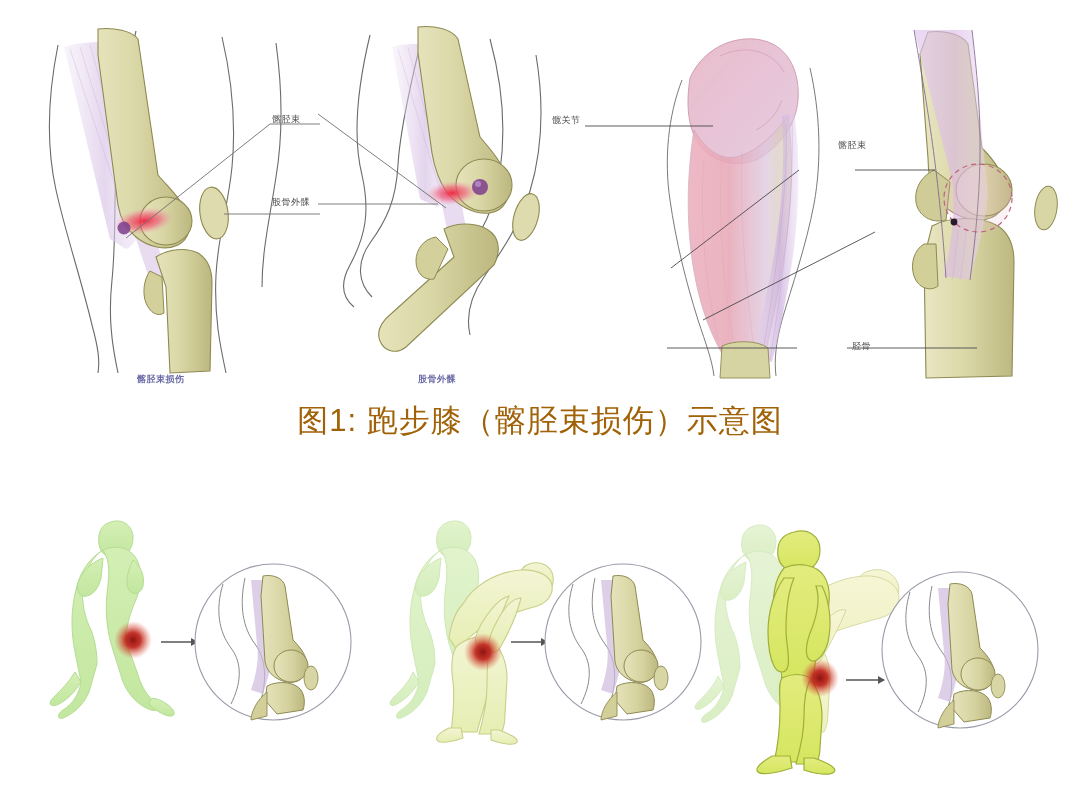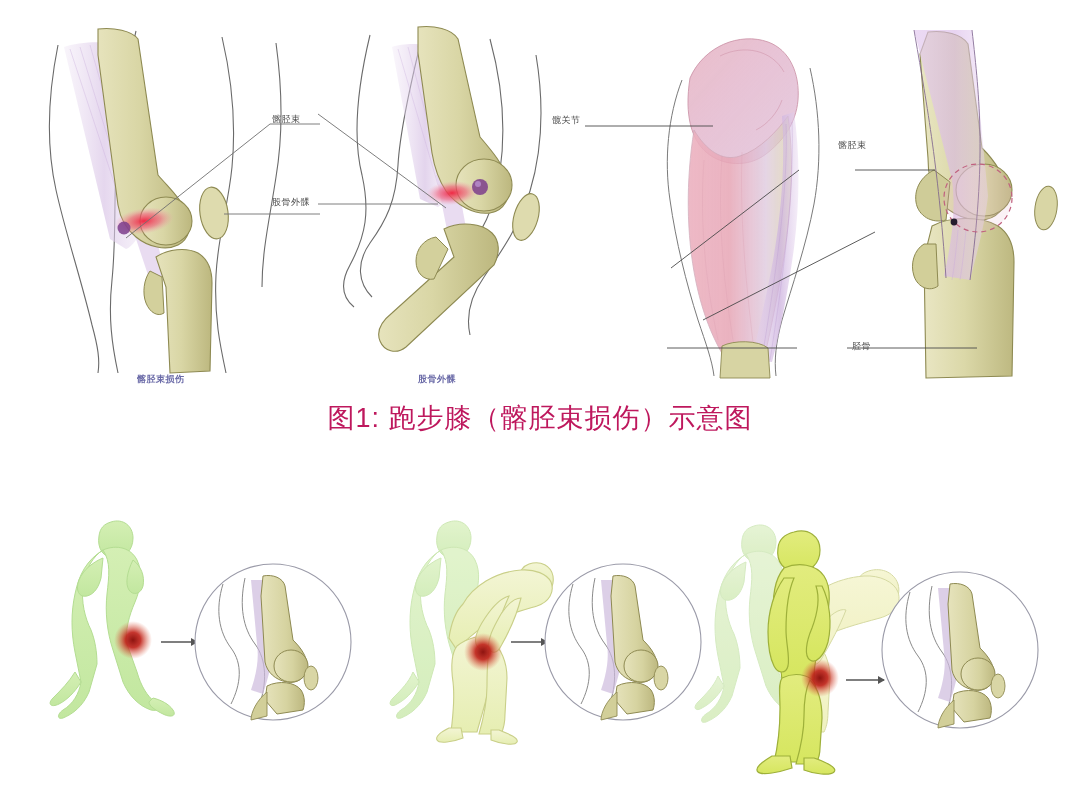--- a/index.html
+++ b/index.html
@@ -18,22 +18,22 @@
   #figure-1{top:0;height:445px;}
   #figure-2{top:455px;height:352px;}
 
   .fig-canvas{position:relative;width:1080px;}
   #fig1-canvas{height:395px;}
   #fig2-canvas{height:300px;}
 
   .caption{
     width:100%;
     text-align:center;
-    color:#be185d;
-    font-size:27px;
+    color:#a16207;
+    font-size:31px;
     letter-spacing:1px;
     font-family:"Liberation Sans","DejaVu Sans",sans-serif;
   }
   #fig1-caption{position:absolute;top:400px;left:0;}
 
   
   svg{display:block;overflow:visible;}
   .svg-abs{position:absolute;}
 
   

